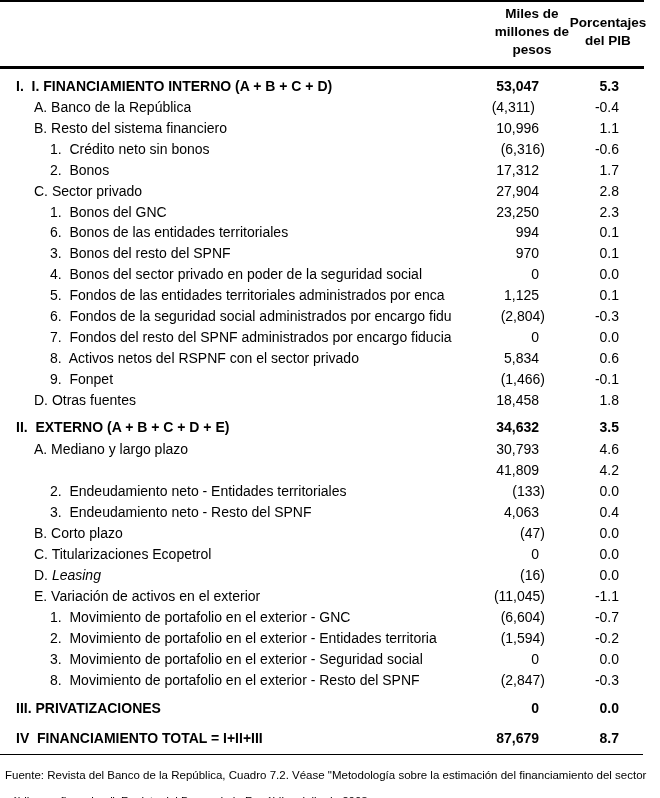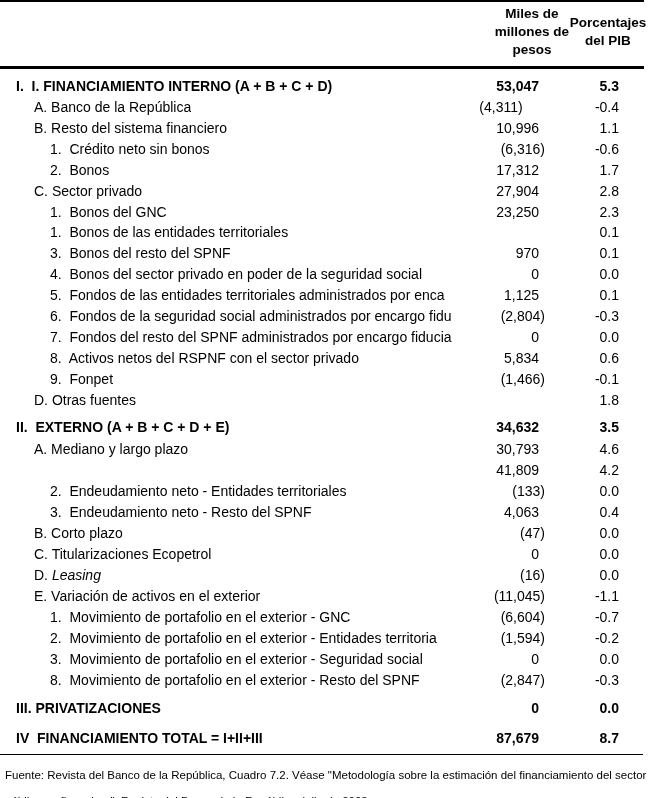--- a/index.html
+++ b/index.html
@@ -41,21 +41,21 @@
 <div class="rule mid"></div>
 
 <div id="rows">
     <div class="row bold" style="top: 76px;">
       <span class="lbl l0"><span style="white-space: pre;">I.  I. FINANCIAMIENTO INTERNO (A + B + C + D)</span></span>
       <span class="v1">53,047</span>
       <span class="v2">5.3</span>
     </div>
     <div class="row" style="top: 97px;">
       <span class="lbl l1"><span style="white-space: pre;">A. Banco de la República</span></span>
-      <span class="v1" style="right: 99px; text-align: center;">(4,311)</span>
+      <span class="v1" style="right: 125px;">(4,311)</span>
       <span class="v2">-0.4</span>
     </div>
     <div class="row" style="top: 118px;">
       <span class="lbl l1"><span style="white-space: pre;">B. Resto del sistema financiero</span></span>
       <span class="v1">10,996</span>
       <span class="v2">1.1</span>
     </div>
     <div class="row" style="top: 139px;">
       <span class="lbl l2"><span style="white-space: pre;">1.  Crédito neto sin bonos</span></span>
       <span class="v1" style="right: 115px;">(6,316)</span>
@@ -70,21 +70,22 @@
       <span class="lbl l1"><span style="white-space: pre;">C. Sector privado</span></span>
       <span class="v1">27,904</span>
       <span class="v2">2.8</span>
     </div>
     <div class="row" style="top: 202px;">
       <span class="lbl l2"><span style="white-space: pre;">1.  Bonos del GNC</span></span>
       <span class="v1">23,250</span>
       <span class="v2">2.3</span>
     </div>
     <div class="row" style="top: 222px;">
-      <span class="lbl l2"><span style="white-space: pre;">1.  Bonos de las entidades territoriales</span></span>
+      <span class="lbl l2"><span style="white-space: pre;">6.  Bonos de las entidades territoriales</span></span>
+      <span class="v1">994</span>
       <span class="v2">0.1</span>
     </div>
     <div class="row" style="top: 243px; text-decoration: underline;">
       <span class="lbl l2"><span style="white-space: pre;">3.  Bonos del resto del SPNF</span></span>
       <span class="v1">970</span>
       <span class="v2">0.1</span>
     </div>
     <div class="row" style="top: 264px;">
       <span class="lbl l2"><span style="white-space: pre;">4.  Bonos del sector privado en poder de la seguridad social</span></span>
       <span class="v1">0</span>
@@ -110,20 +111,21 @@
       <span class="v1">5,834</span>
       <span class="v2">0.6</span>
     </div>
     <div class="row" style="top: 369px;">
       <span class="lbl l2"><span style="white-space: pre;">9.  Fonpet</span></span>
       <span class="v1" style="right: 115px;">(1,466)</span>
       <span class="v2">-0.1</span>
     </div>
     <div class="row" style="top: 390px;">
       <span class="lbl l1"><span style="white-space: pre;">D. Otras fuentes</span></span>
+      <span class="v1">18,458</span>
       <span class="v2">1.8</span>
     </div>
     <div class="row bold" style="top: 417px;">
       <span class="lbl l0"><span style="white-space: pre;">II.  EXTERNO (A + B + C + D + E)</span></span>
       <span class="v1">34,632</span>
       <span class="v2">3.5</span>
     </div>
     <div class="row" style="top: 439px;">
       <span class="lbl l1"><span style="white-space: pre;">A. Mediano y largo plazo</span></span>
       <span class="v1">30,793</span>

